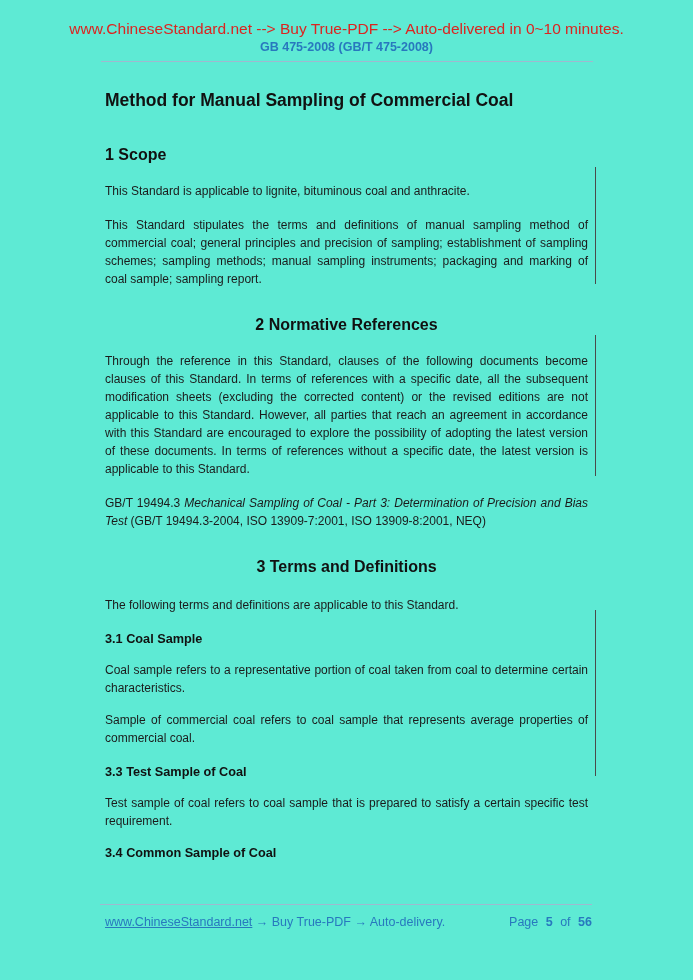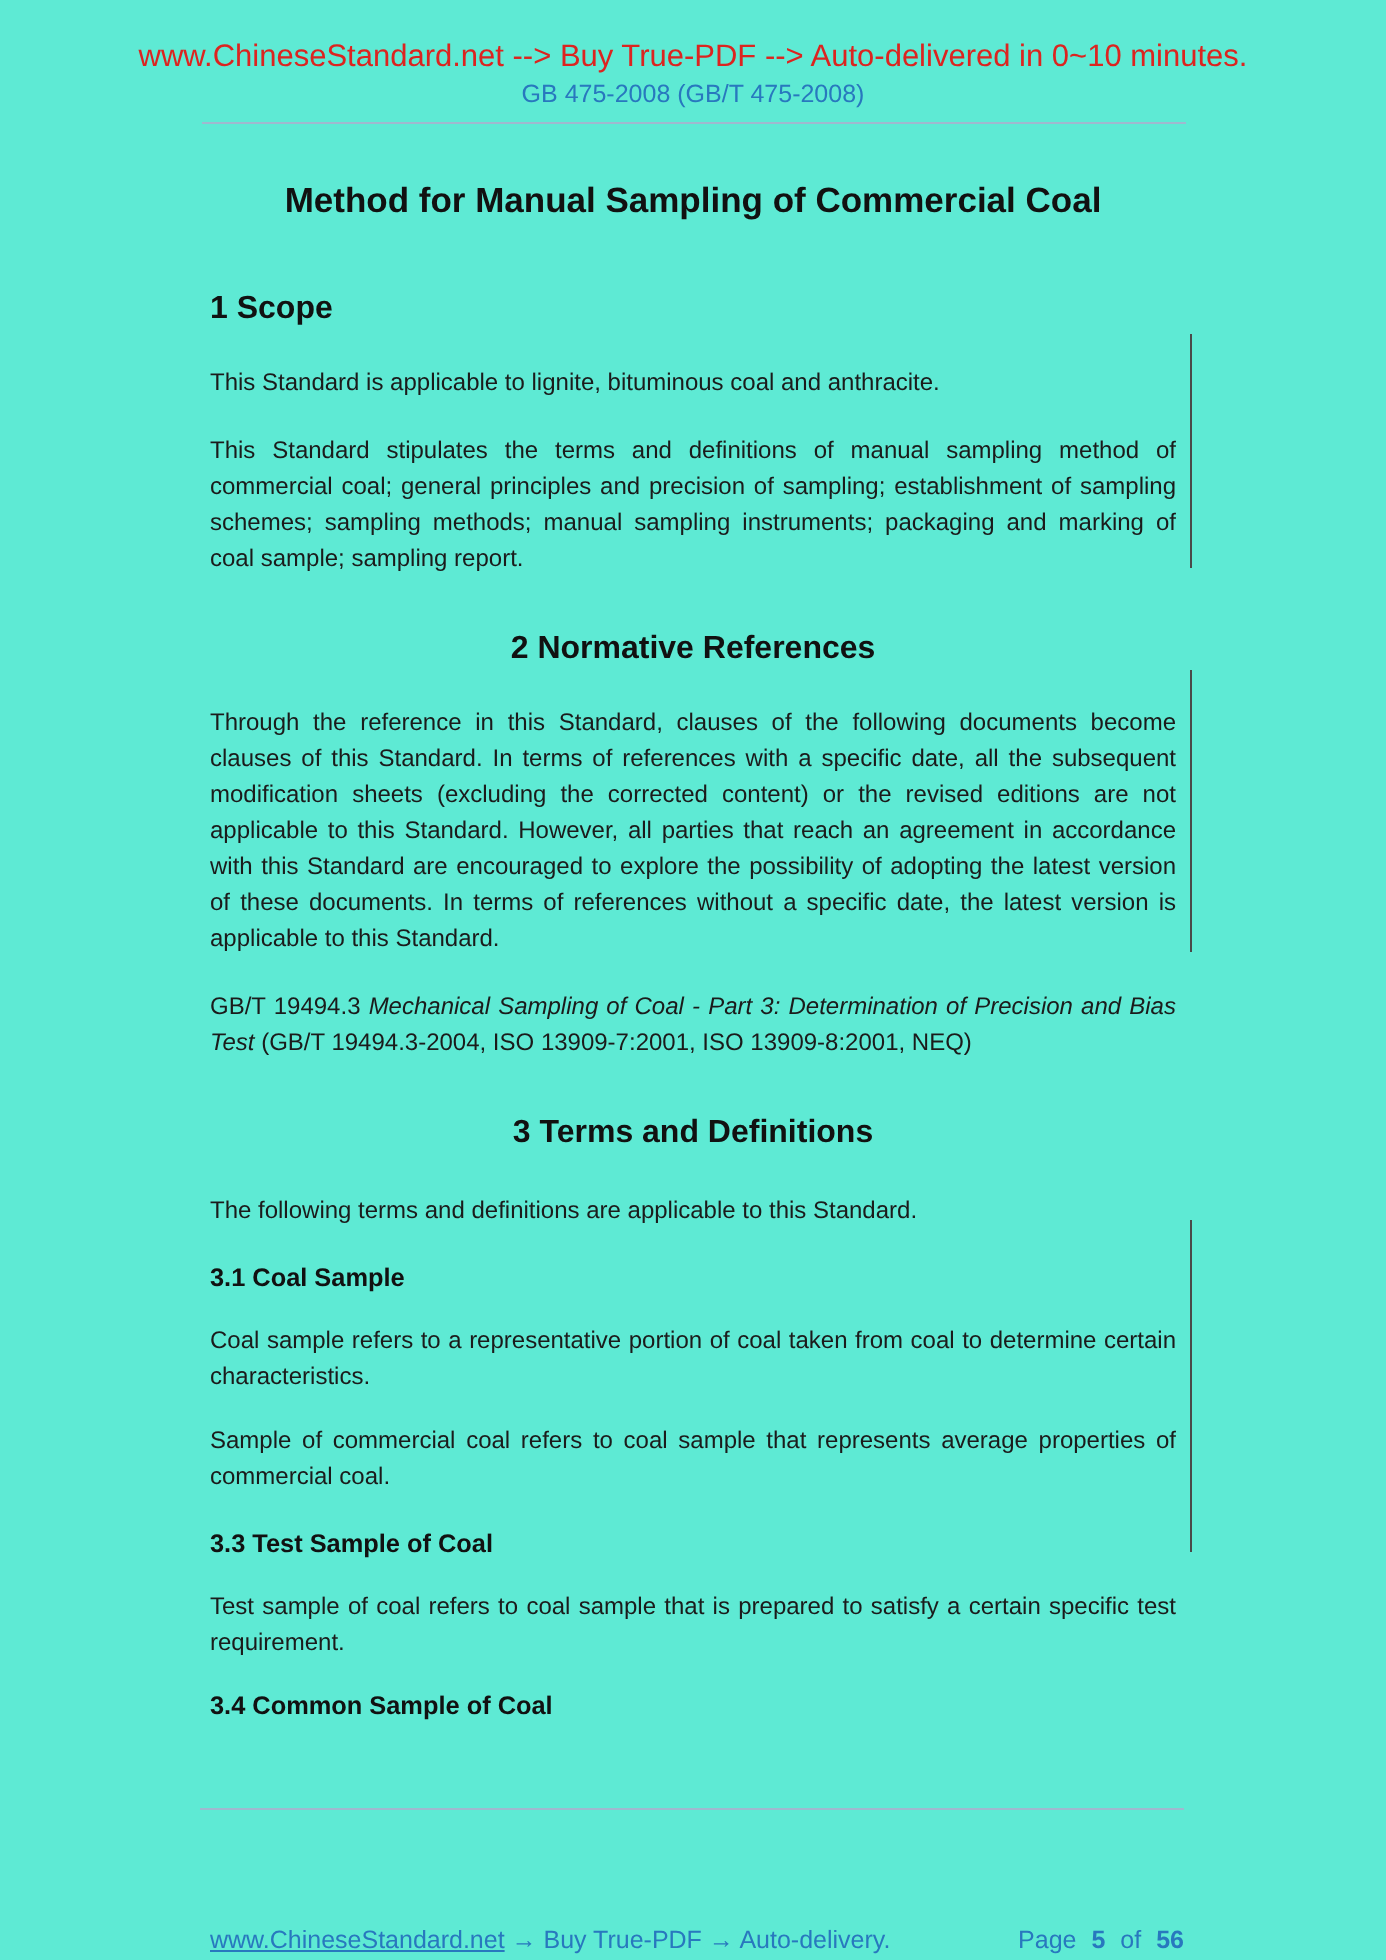--- a/index.html
+++ b/index.html
@@ -20,32 +20,33 @@
     color: #dc2420;
     font-size: 15.5px;
     line-height: 18px;
   }
   .std-code {
     margin-top: 2px;
     text-align: center;
     color: #2878be;
     font-size: 12.5px;
     line-height: 14px;
+    font-weight: bold;
   }
   .h-rule {
     width: 492px;
     margin: 7px auto 0 auto;
     border: 0;
     border-top: 1.5px solid #9fb9cf;
   }
   
   .main { padding: 0 105px; }
   .doc-title {
     margin-top: 28px;
-    text-align: center;
+    text-align: left;
     font-weight: bold;
     font-size: 17.5px;
     line-height: 20px;
     color: #111;
   }
   .h2 {
     margin-top: 36px;
     font-weight: bold;
     font-size: 16px;
     line-height: 18px;
@@ -84,21 +85,21 @@
     position: absolute;
     top: 904px;
     left: 100px;
     width: 492px;
     border: 0;
     border-top: 1.5px solid #9fb9cf;
     margin: 0;
   }
   .footer {
     position: absolute;
-    top: 962px;
+    top: 914px;
     left: 105px;
     width: 487px;
     display: flex;
     justify-content: space-between;
     align-items: baseline;
     color: #2878be;
     font-size: 12.5px;
     line-height: 16px;
   }
   .footer a {

